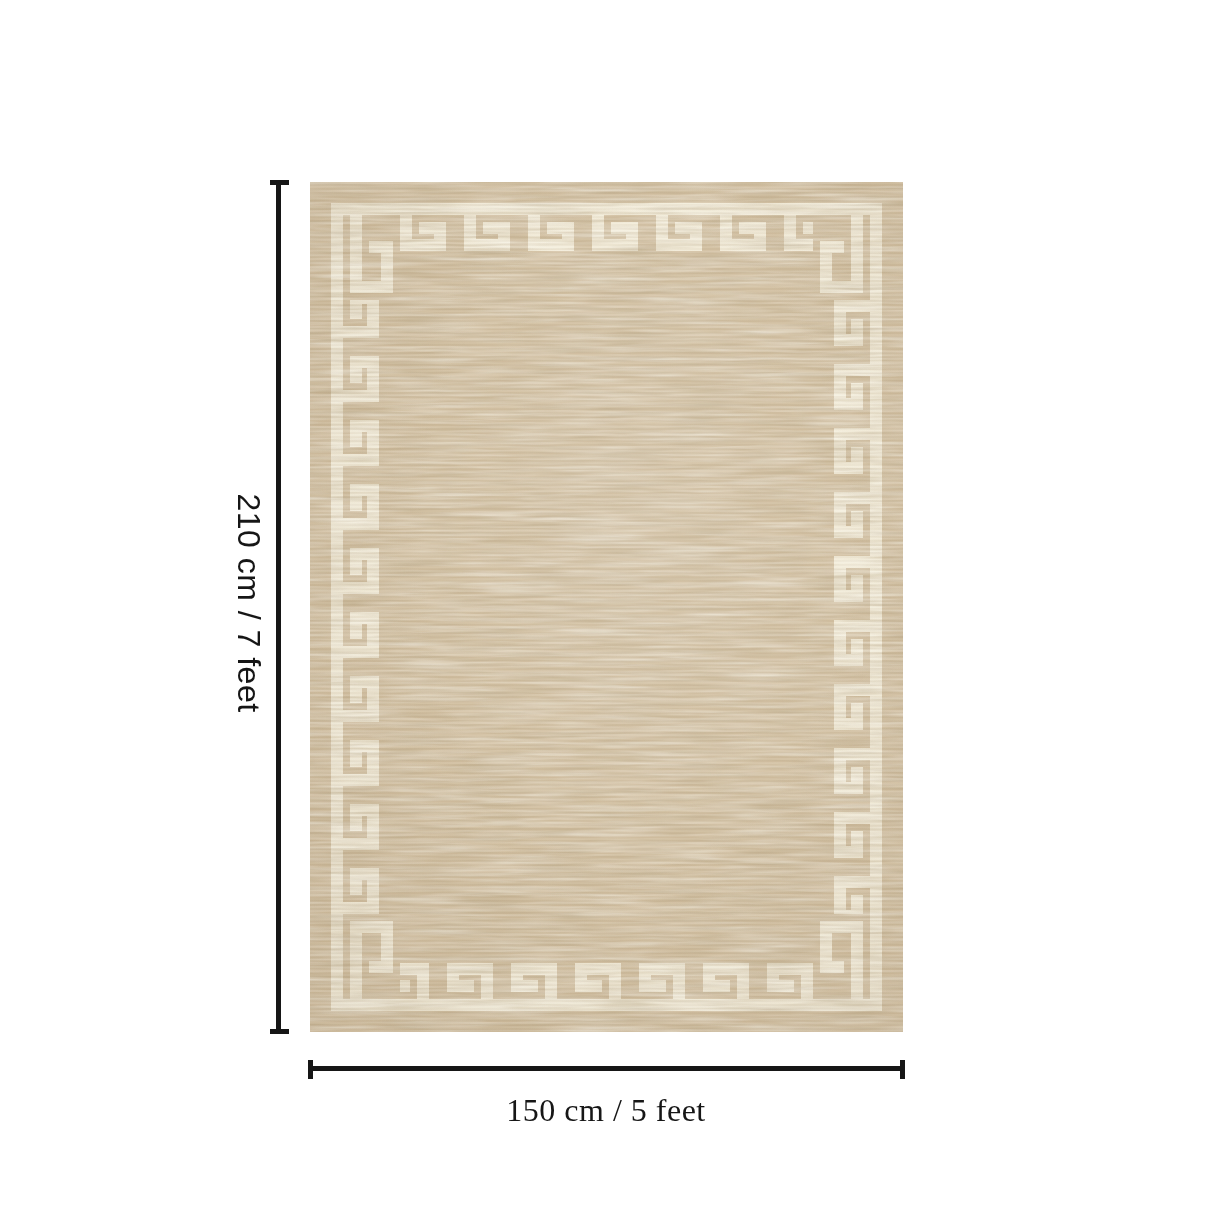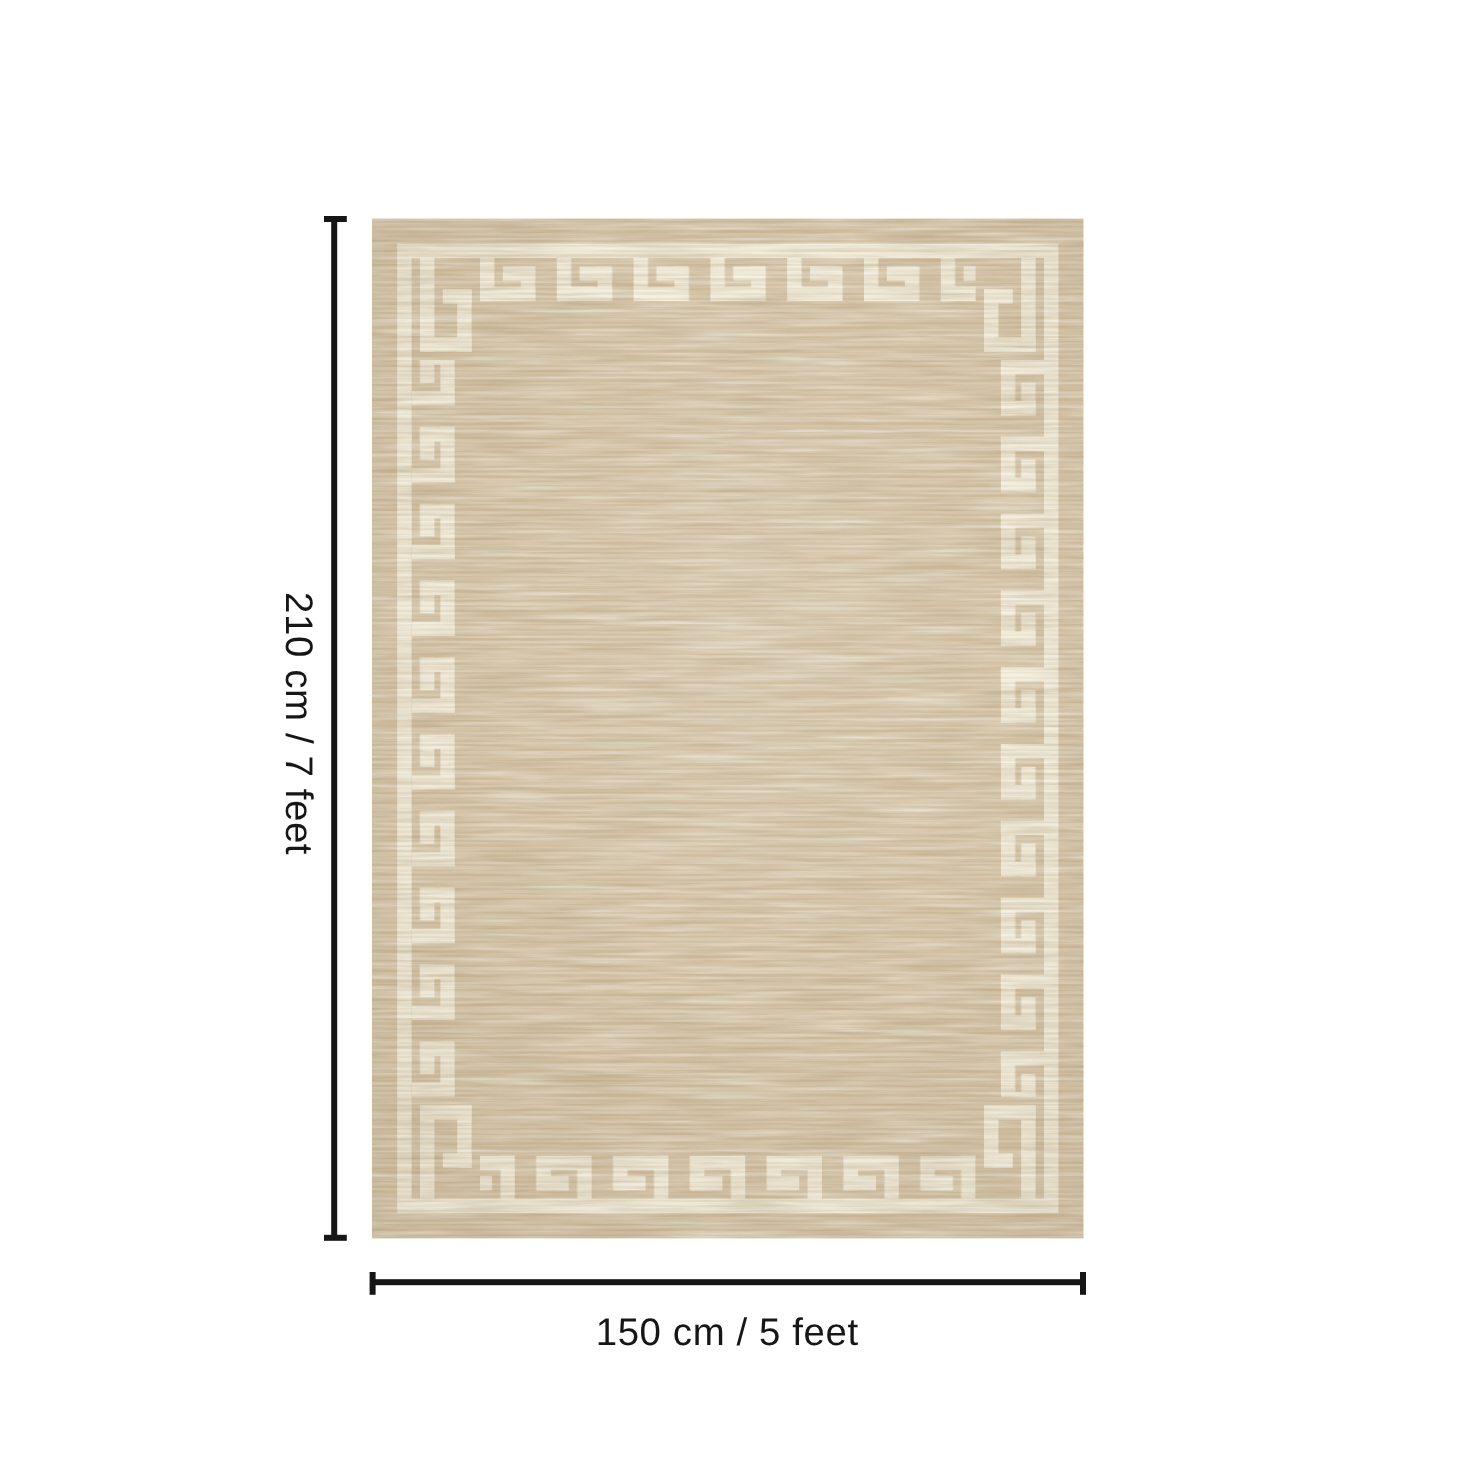--- a/index.html
+++ b/index.html
@@ -36,21 +36,21 @@
   .vcap-bot{left:270px;top:1029px;width:19px;height:5px;}
   .hline{left:310px;top:1066px;width:593px;height:5px;}
   .hcap-left{left:308px;top:1060px;width:5px;height:19px;}
   .hcap-right{left:900px;top:1060px;width:5px;height:19px;}
   
   .dim-label{
     position:absolute;color:var(--ink);font-size:32px;line-height:1;
     white-space:nowrap;letter-spacing:0.5px;
   }
   .vlabel{left:249px;top:603px;transform:translate(-50%,-50%) rotate(90deg);}
-  .hlabel{left:606px;top:1110px;transform:translate(-50%,-50%);}
+  .hlabel{left:606px;top:1110px;transform:translate(-50%,-50%);font-family:Liberation Serif, serif;}
 </style>
 </head>
 <body>
 
 <div class="stage">
 
   <div class="rug">
     <svg viewBox="0 0 593 850" xmlns="http://www.w3.org/2000/svg">
       <defs>
 

